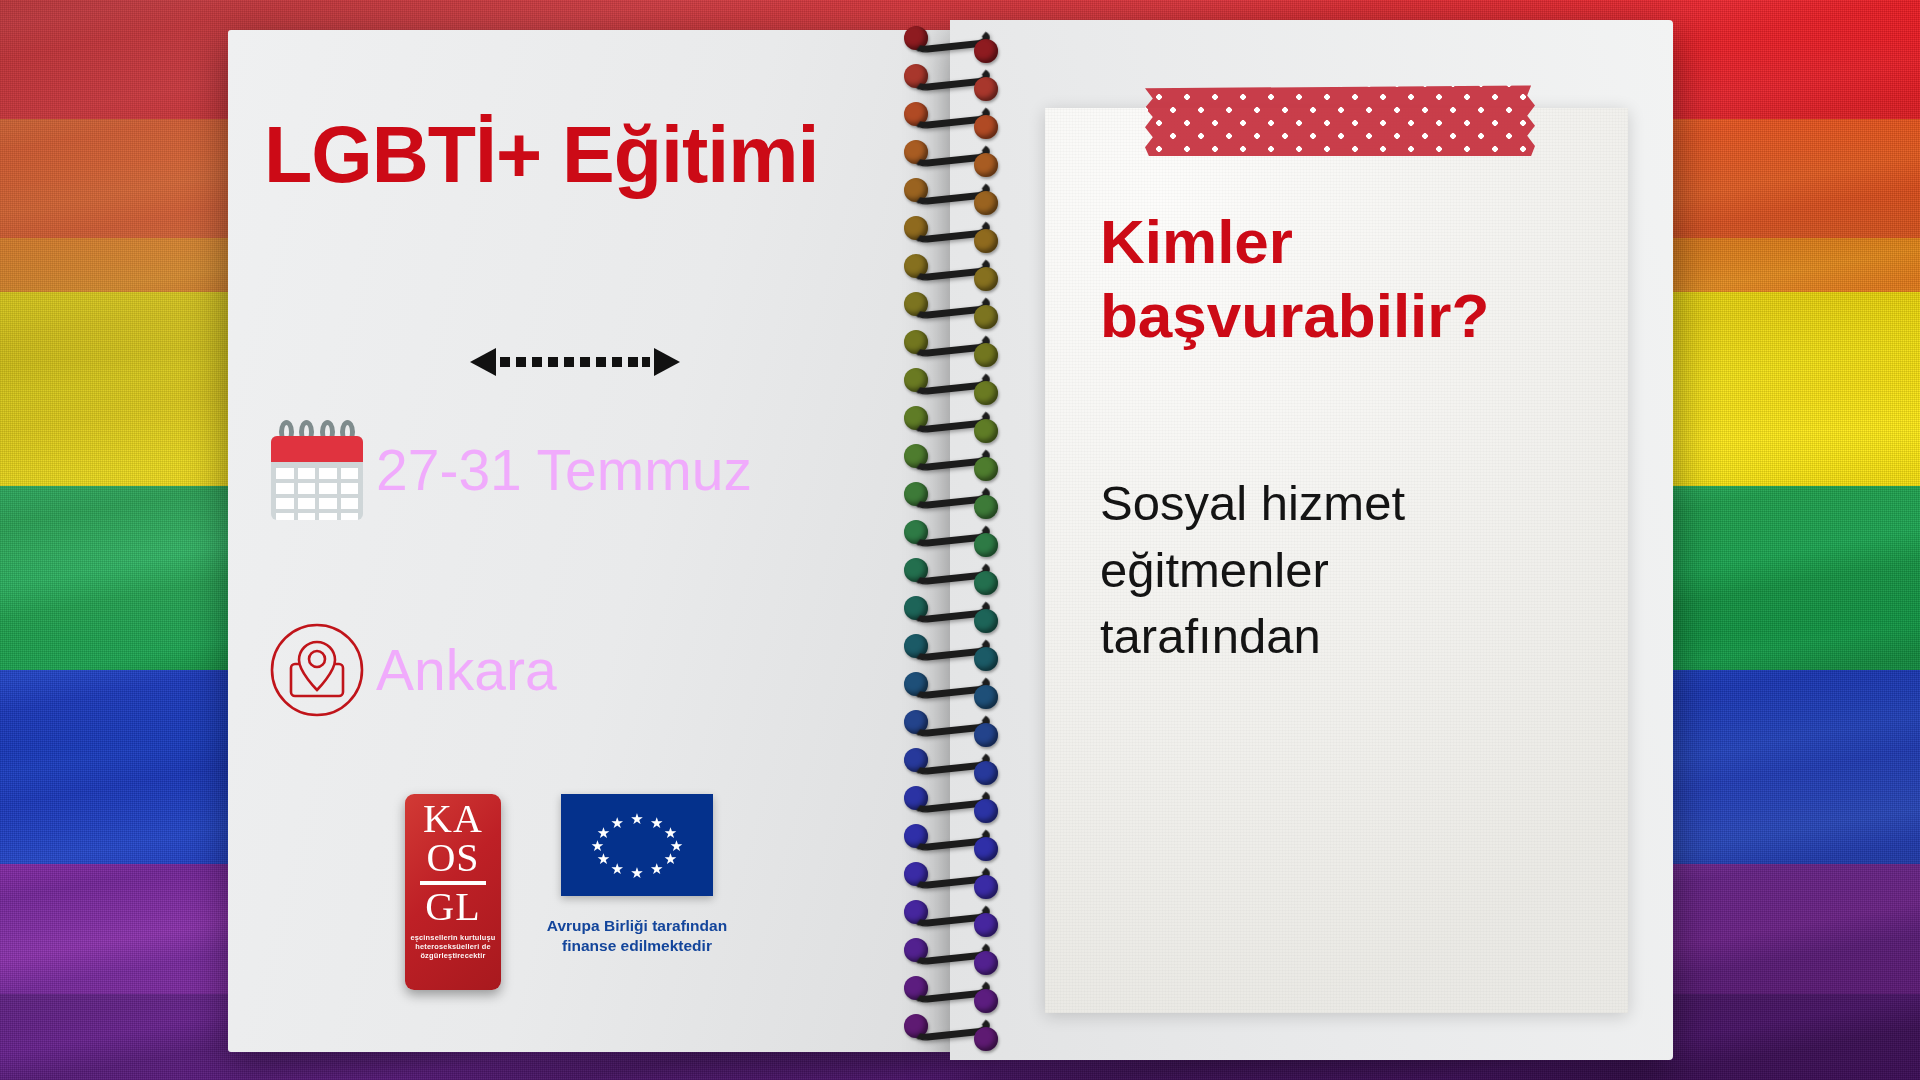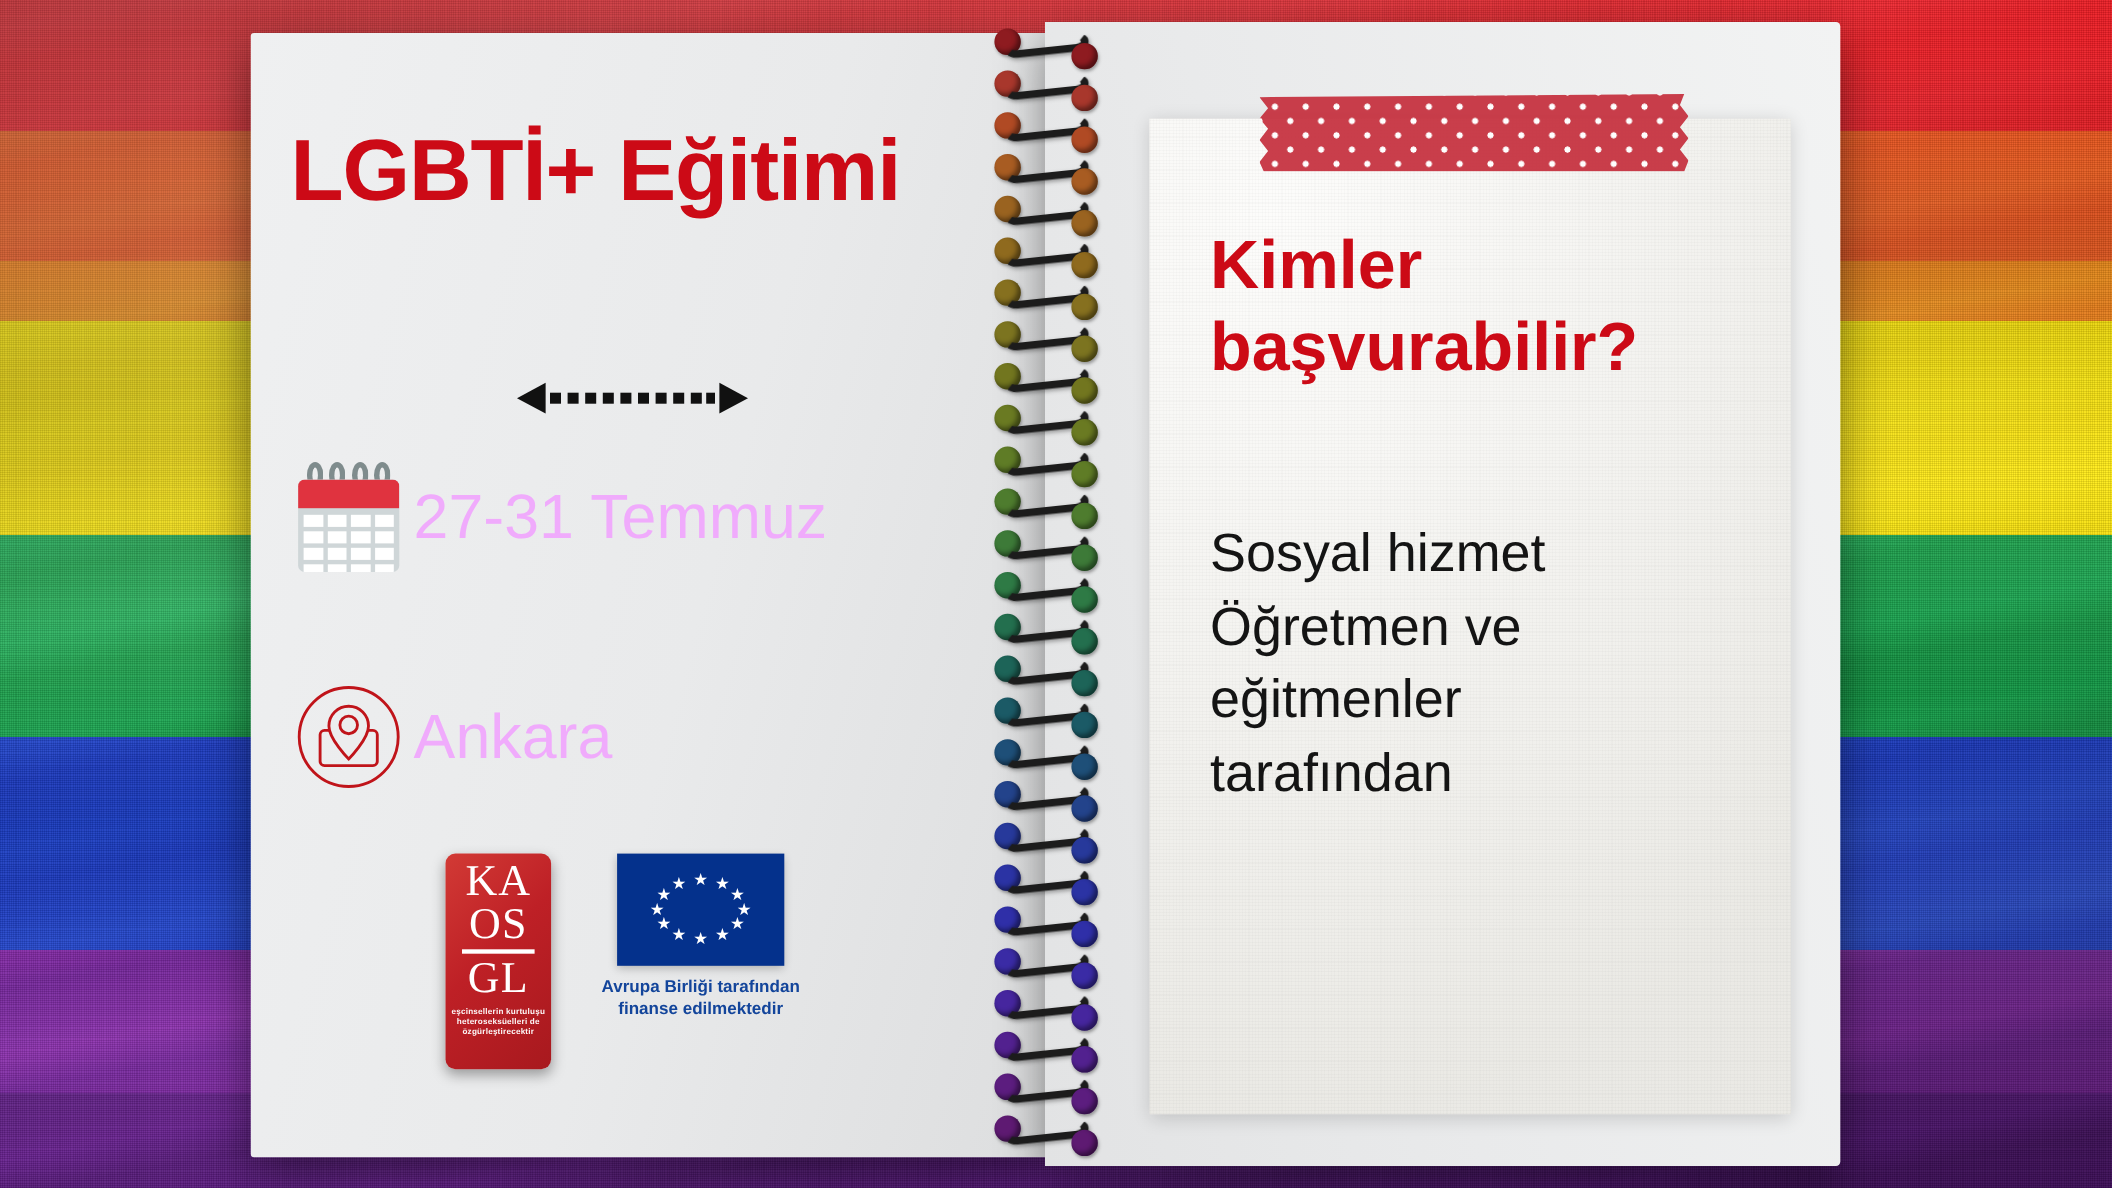--- a/index.html
+++ b/index.html
@@ -119,21 +119,21 @@
   }
   .cal .body { position:absolute; top:16px; left:4px; width:92px; height:84px; border-radius:6px; background:#CFD6D8; overflow:hidden; }
   .cal .head { height:26px; background:#E0333F; }
   .cal .grid { padding:6px 5px 0 5px; display:grid; grid-template-columns:repeat(4,1fr); gap:4px; }
   .cal .grid i { display:block; height:11px; background:#FFFFFF; }
 
   
   .pin-wrap { width:100px; height:100px; }
 
   
-  #logos { position:absolute; left:405px; top:776px; display:flex; align-items:flex-start; gap:60px; z-index:3; }
+  #logos { position:absolute; left:405px; top:794px; display:flex; align-items:flex-start; gap:60px; z-index:3; }
   #kaos {
     width:96px; height:196px; border-radius:9px;
     background:linear-gradient(135deg,#D23A35 0%,#BE2026 45%,#A8191E 100%);
     box-shadow:0 5px 12px rgba(0,0,0,.35);
     color:#fff; text-align:center;
     font-family:"Liberation Serif", serif;
     padding-top:5px;
     position:relative; overflow:hidden;
   }
   #kaos .ln { font-size:40px; line-height:0.98; font-weight:400; letter-spacing:1px; }
@@ -143,21 +143,21 @@
     font-size:7.4px; line-height:1.22; letter-spacing:.2px;
     padding:6px 4px 0; font-weight:bold; opacity:.96;
   }
   #eu { text-align:center; }
   #eu .flagbox {
     width:152px; height:102px; background:#04318C; position:relative;
     box-shadow:0 3px 8px rgba(0,0,0,.25);
   }
   #eu .star { position:absolute; color:#FFF; font-size:15px; line-height:1; transform:translate(-50%,-50%); }
   #eu .cap {
-    margin-top:10px; width:210px; margin-left:-29px;
+    margin-top:20px; width:210px; margin-left:-29px;
     color:#13459B; font-size:15.5px; font-weight:bold; line-height:1.28;
   }
 
   
   #note-card {
     position:absolute; left:1045px; top:108px; width:583px; height:905px;
     background:#F7F6F1;
     box-shadow:0 3px 16px rgba(0,0,0,.16);
     z-index:3;
   }
@@ -317,21 +317,20 @@
 
   <div id="washi"></div>
 
   <div id="right-head">
     <div>Kimler</div>
     <div>başvurabilir?</div>
   </div>
 
   <div id="right-body">
     <div class="para">Sosyal hizmet</div>
-    <div class="para">Öğretmen ve</div>
     <div class="para">eğitmenler</div>
     <div class="para">tarafından</div>
   </div>
 
   <div id="spine">
       <div class="coil" style="top: 6px;">
         <div class="bead l" style="background:#8E1B20"></div>
         <div class="wire"></div>
         <div class="bead r" style="background:#8E1B20"></div>
       </div>

